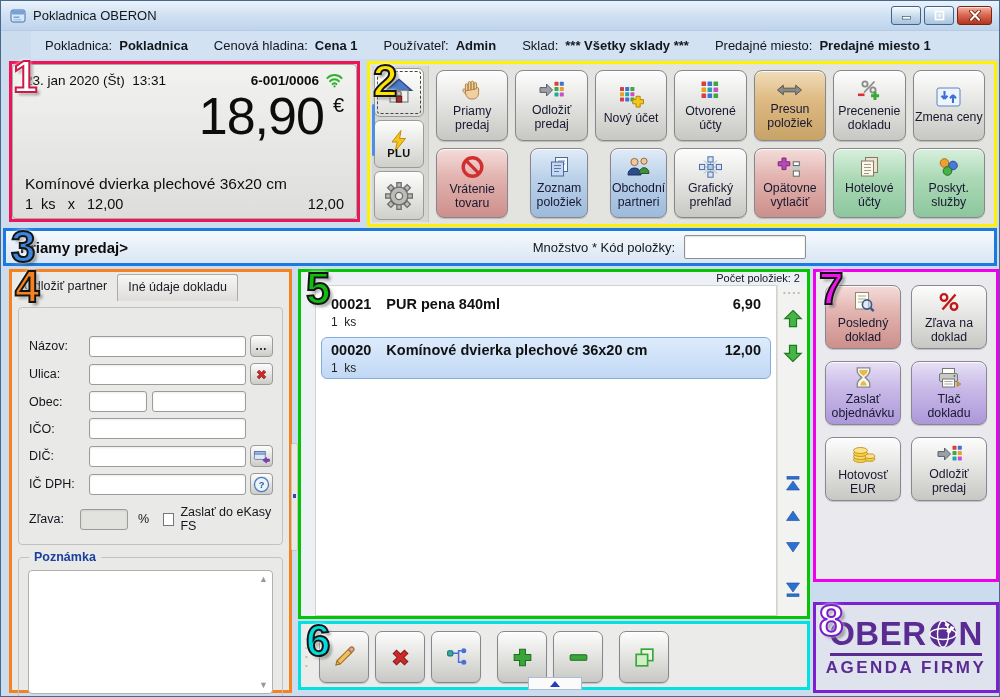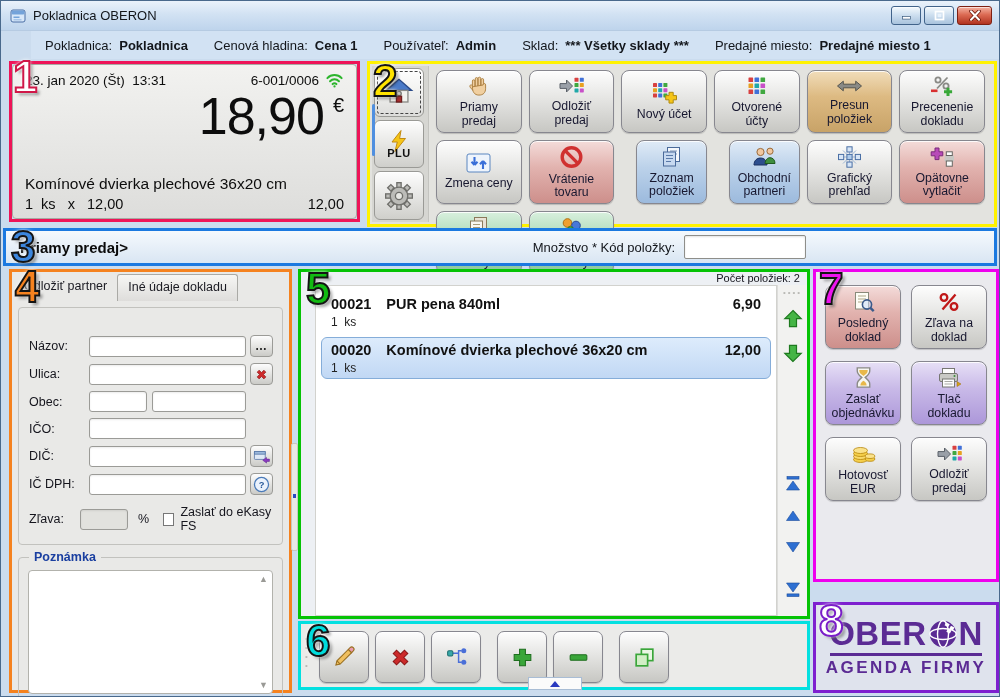--- a/index.html
+++ b/index.html
@@ -36,37 +36,37 @@
   .r6{left:297px;top:620px;width:512px;height:69px;background:#ebebe9;display:flex;align-items:flex-start;padding:7px 0 0 18px;}
   .r7{left:812px;top:268px;width:186px;height:313px;background:#eaeaee;display:grid;
       grid-template-columns:1fr 1fr;gap:12px 10px;padding:13px 9px;align-content:start;}
   .r8{left:812px;top:601px;width:186px;height:91px;background:#dfe3ed;display:flex;flex-direction:column;
       align-items:center;justify-content:center;}
 
   
   .display{width:100%;height:100%;background:linear-gradient(#f2f2f0,#dddddb);border:1px solid #a9a9a3;
     border-radius:4px;padding:7px 12px 6px 12px;display:flex;flex-direction:column;color:#0d0d0d;}
   .disp-top{display:flex;align-items:center;font-size:13.5px;}
-  .disp-doc{margin-left:auto;display:flex;align-items:flex-end;gap:6px;}
+  .disp-doc{margin-left:auto;display:flex;align-items:flex-end;gap:6px;font-weight:bold;}
   .disp-total{text-align:right;font-size:52px;line-height:1.02;margin-top:2px;letter-spacing:-1px;}
   .disp-total .euro{font-size:20px;vertical-align:top;display:inline-block;margin-left:9px;padding-top:5px;letter-spacing:0;}
   .disp-item{margin-top:auto;font-size:15.5px;}
   .disp-qty{display:flex;font-size:14.5px;margin-top:3px;}
   .disp-qty span:last-child{margin-left:auto;}
 
   
   .side-col{width:57px;background:#d6d6d2;border-right:1px solid #c4c4c0;display:flex;flex-direction:column;
     gap:3px;padding:2px;position:relative;}
   .side-accent{position:absolute;left:0;top:38px;width:3px;height:52px;background:#4f8fe0;border-radius:2px;}
   .sidebtn{width:50px;height:50px;border:1px solid #9a9a96;border-radius:6px;cursor:pointer;
     background:linear-gradient(#fdfdfd,#e9e9e7 45%,#cfcfcb);display:flex;flex-direction:column;
     align-items:center;justify-content:center;box-shadow:inset 0 1px 0 #fff;padding:0;}
   .sidebtn.focused{outline:1px dashed #444;outline-offset:-4px;background:linear-gradient(#ffffff,#f2f2f0 45%,#dcdcda);}
   .sidebtn .plu-label{font-size:11px;font-weight:bold;color:#111;margin-top:-6px;letter-spacing:.5px;}
-  .fn-grid{flex:1;display:grid;grid-template-columns:repeat(6,1fr);grid-auto-rows:1fr;gap:7px;padding:4px 7px;}
+  .fn-grid{flex:1;display:grid;grid-template-columns:repeat(7,1fr);grid-auto-rows:1fr;gap:7px;padding:4px 7px;}
 
   .gbtn{border:1px solid #87878f;border-radius:8px;cursor:pointer;display:flex;flex-direction:column;
     align-items:center;justify-content:center;gap:3px;font-size:12.3px;line-height:1.12;color:#181830;
     white-space:pre-line;text-align:center;padding:3px 1px;
     box-shadow:inset 0 1px 0 rgba(255,255,255,.85),0 1px 1px rgba(0,0,0,.18);}
   .c-gray  {background:linear-gradient(#fdfdfd,#e7e7e5 42%,#c7c7c3);}
   .c-pink  {background:linear-gradient(#f4dcda,#e2b3af 42%,#cd8f8b);}
   .c-blue  {background:linear-gradient(#e0ebf7,#bcd2ea 42%,#9cbadd);margin-left:15px;}
   .c-tan   {background:linear-gradient(#f1ddba,#ddba82 42%,#c8a express);}
   .c-tan   {background:linear-gradient(#f1ddba,#ddba82 42%,#c8a368);}

